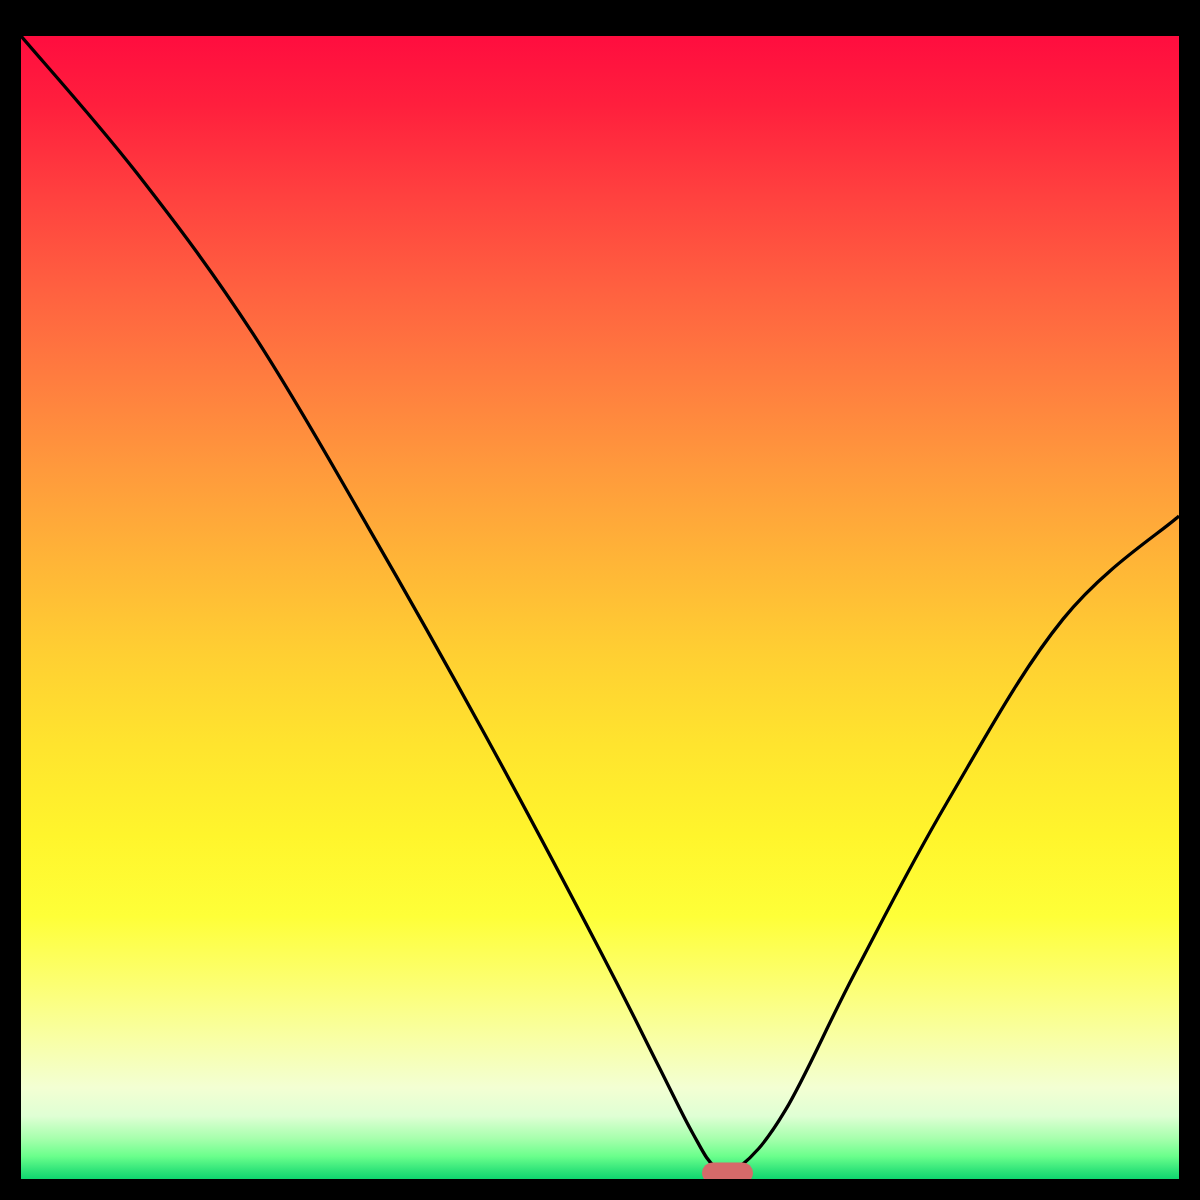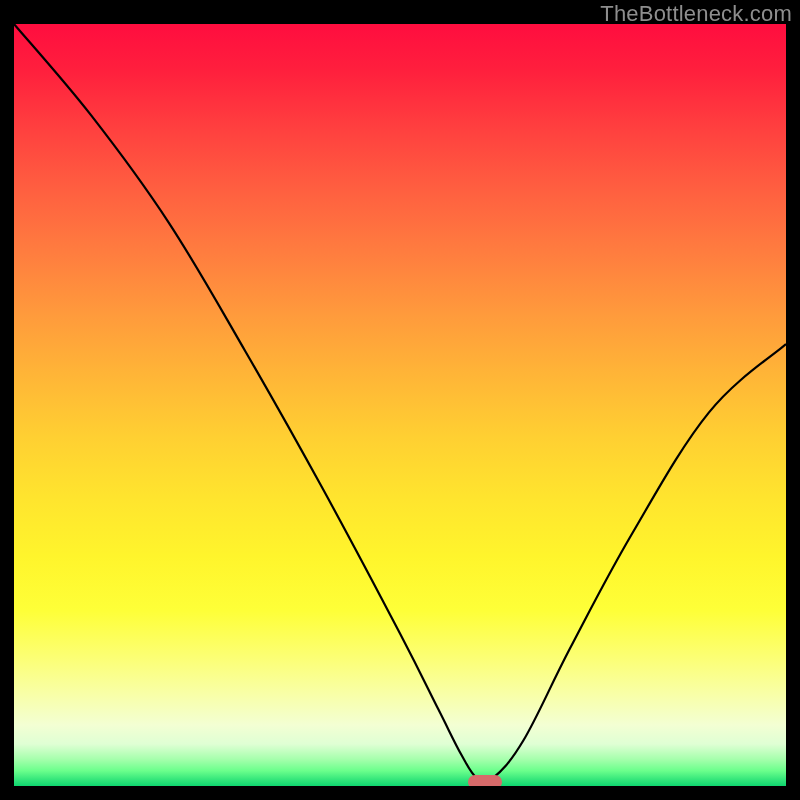--- a/index.html
+++ b/index.html
@@ -82,14 +82,13 @@
   <div class="plot-area">
     <div class="gradient"></div>
 
     <svg class="curve" viewBox="0 0 772 762" preserveAspectRatio="none">
       <path id="curve-path" d="M 0.0 0.0 C 13.9 16.5, 49.4 55.8, 77.2 91.4 C 105.0 127.1, 126.6 155.6, 154.4 198.1 C 182.2 240.6, 203.8 279.7, 231.6 327.7 C 259.4 375.7, 281.0 414.1, 308.8 464.8 C 336.6 515.6, 365.2 569.8, 386.0 609.6 C 406.8 649.4, 413.5 663.9, 424.6 685.8 C 435.7 707.7, 440.8 719.2, 447.8 731.5 C 454.7 743.9, 457.6 750.3, 463.2 754.4 C 468.8 758.5, 470.3 761.2, 478.6 754.4 C 487.0 747.5, 495.6 739.6, 509.5 716.3 C 523.4 693.0, 536.4 661.9, 555.8 624.8 C 575.3 587.8, 592.6 553.1, 617.6 510.5 C 642.6 468.0, 667.0 422.9, 694.8 388.6 C 722.6 354.3, 758.1 332.4, 772.0 320.0" fill="none" stroke="#000" stroke-width="2.2"></path>
     </svg>
 
     <div class="marker" id="marker" style="left: 470.92px; top: 758.19px; background: rgb(214, 106, 106);"></div>
   </div>
 
-  <div class="watermark">TheBottleneck.com</div>
 </div>
 
 </body></html>

